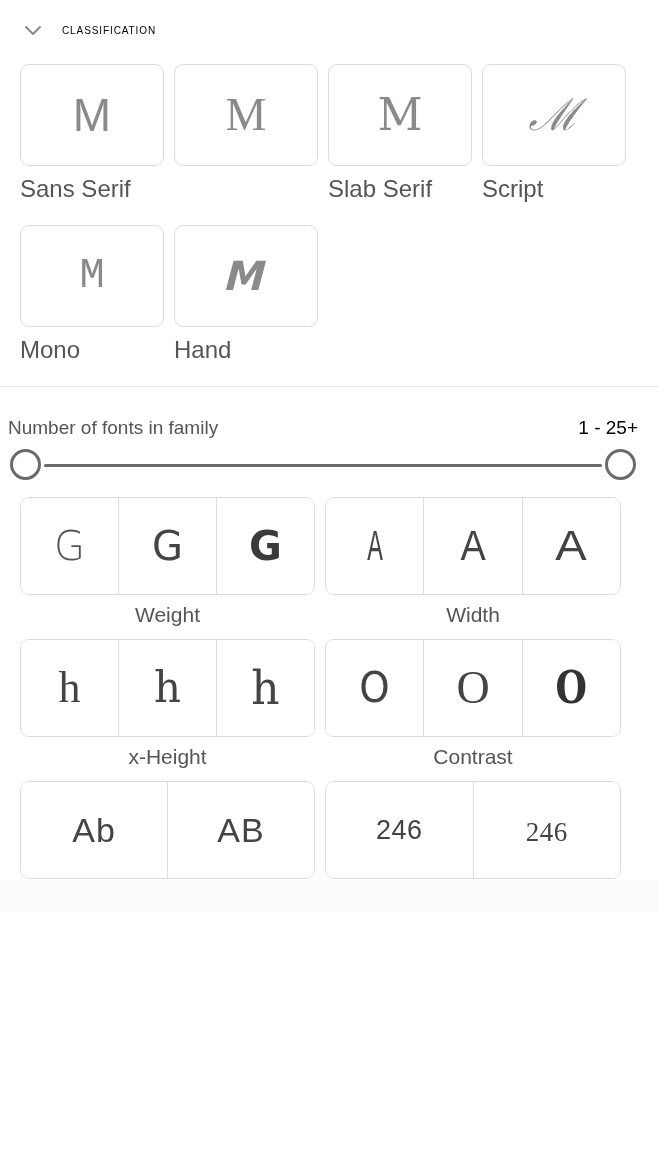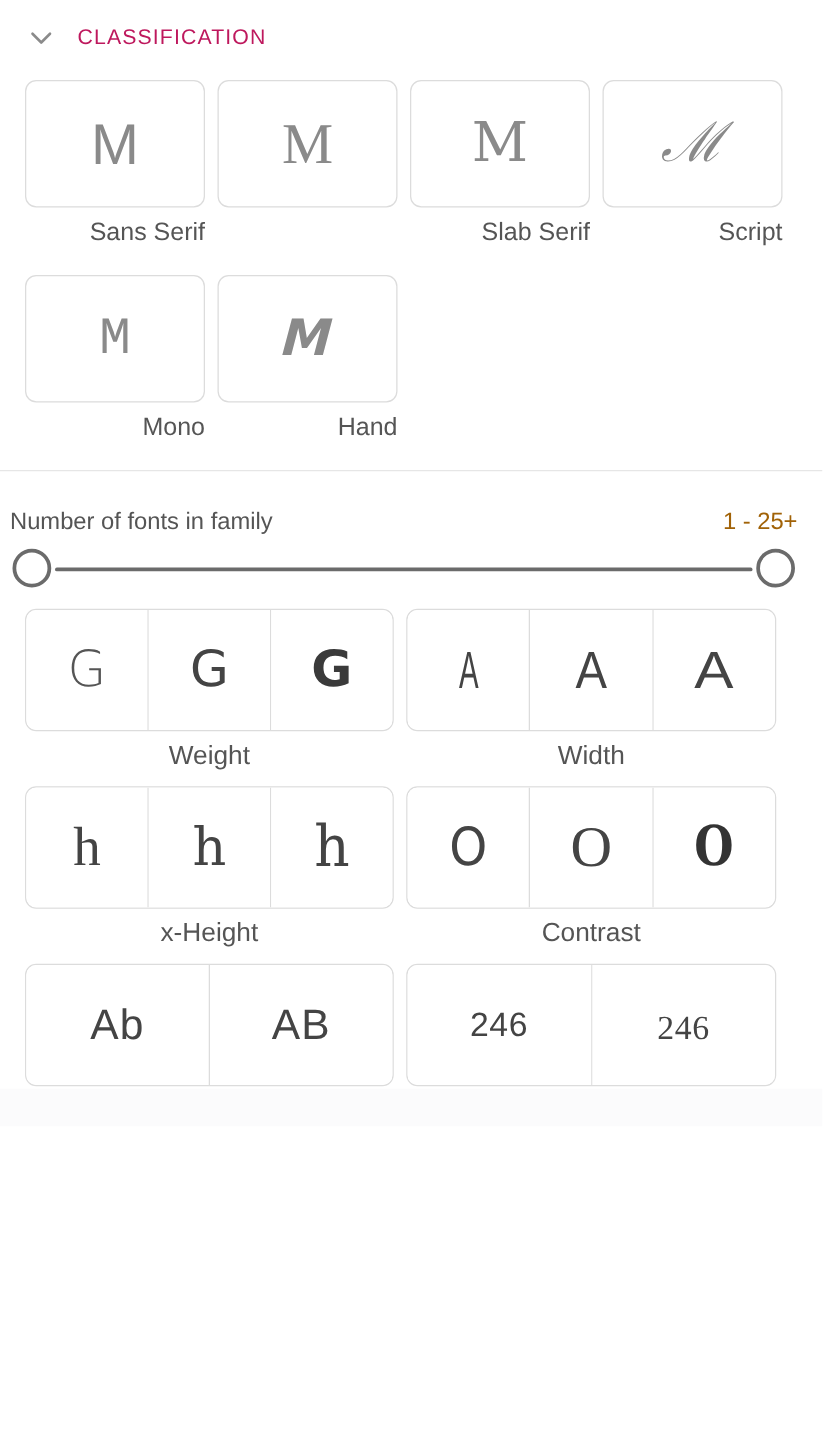--- a/index.html
+++ b/index.html
@@ -32,23 +32,23 @@
   }
   .chevron {
     width: 22px;
     height: 22px;
     display: inline-block;
     position: relative;
     flex: 0 0 auto;
   }
   .chevron svg { display: block; }
   .section-title {
-    font-size: 17px;
+    font-size: 10px;
     letter-spacing: 0.9px;
-    color: #be185d;
+    color: #000000;
     font-weight: 400;
     white-space: nowrap;
   }
 
   
   .class-grid {
     display: flex;
     flex-wrap: wrap;
     padding: 4px 0 0 20px;
     width: 620px;
@@ -76,22 +76,22 @@
     color: #8a8a8a;
   }
   .g-sans   { font-family: "Liberation Sans", sans-serif; font-size: 46px; font-weight: 400; }
   .g-serif  { font-family: "Liberation Serif", serif; font-size: 46px; font-weight: 400; }
   .g-slab   { font-family: "DejaVu Serif", serif; font-size: 44px; font-weight: 400; }
   .g-script { font-family: "DejaVu Serif", serif; font-size: 44px; font-style: italic; font-weight: 400; }
   .g-mono   { font-family: "Liberation Mono", monospace; font-size: 42px; font-weight: 400; }
   .g-hand   { font-family: "DejaVu Sans", sans-serif; font-size: 40px; font-style: italic; font-weight: 600; transform: skewX(-4deg); }
 
   .class-label {
-    text-align: right;
-    font-size: 20px;
+    text-align: left;
+    font-size: 24px;
     color: #555;
     margin-top: 9px;
     width: 144px;
     white-space: nowrap;
   }
 
   
   .divider {
     height: 1px;
     background: #e6e6e6;
@@ -107,21 +107,21 @@
   .slider-block {
     padding: 22px 20px 0 8px;
   }
   .slider-row {
     display: flex;
     justify-content: space-between;
     align-items: baseline;
     font-size: 19px;
     color: #555;
   }
-  .slider-max { color: #a16207; }
+  .slider-max { color: #000000; }
 
   .slider-track-wrap {
     position: relative;
     height: 40px;
     margin-top: 6px;
   }
   .slider-line {
     position: absolute;
     left: 36px;
     right: 36px;

